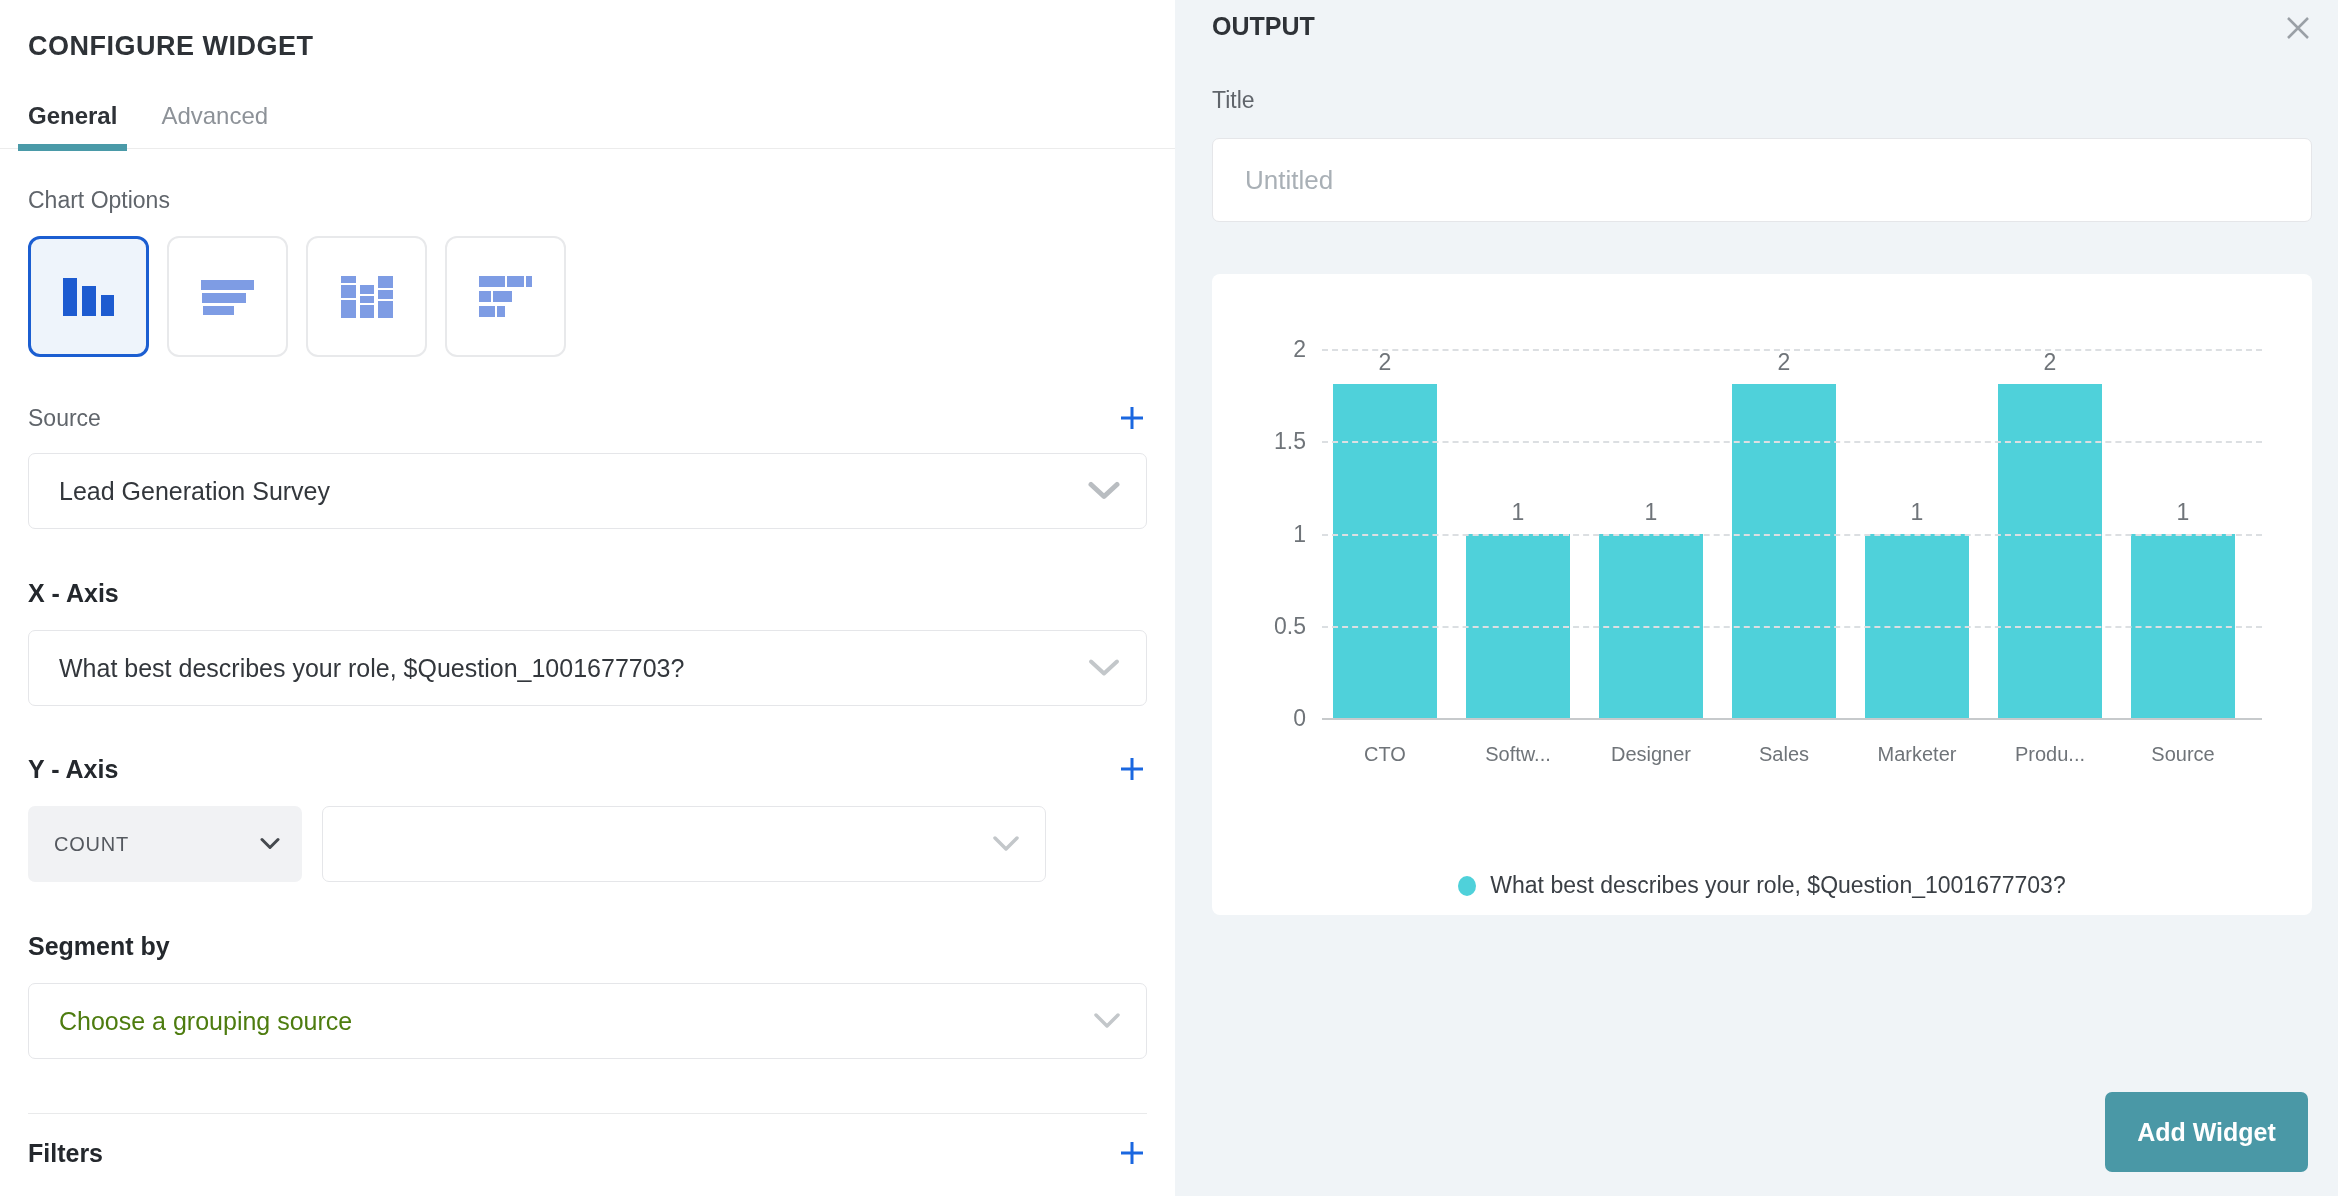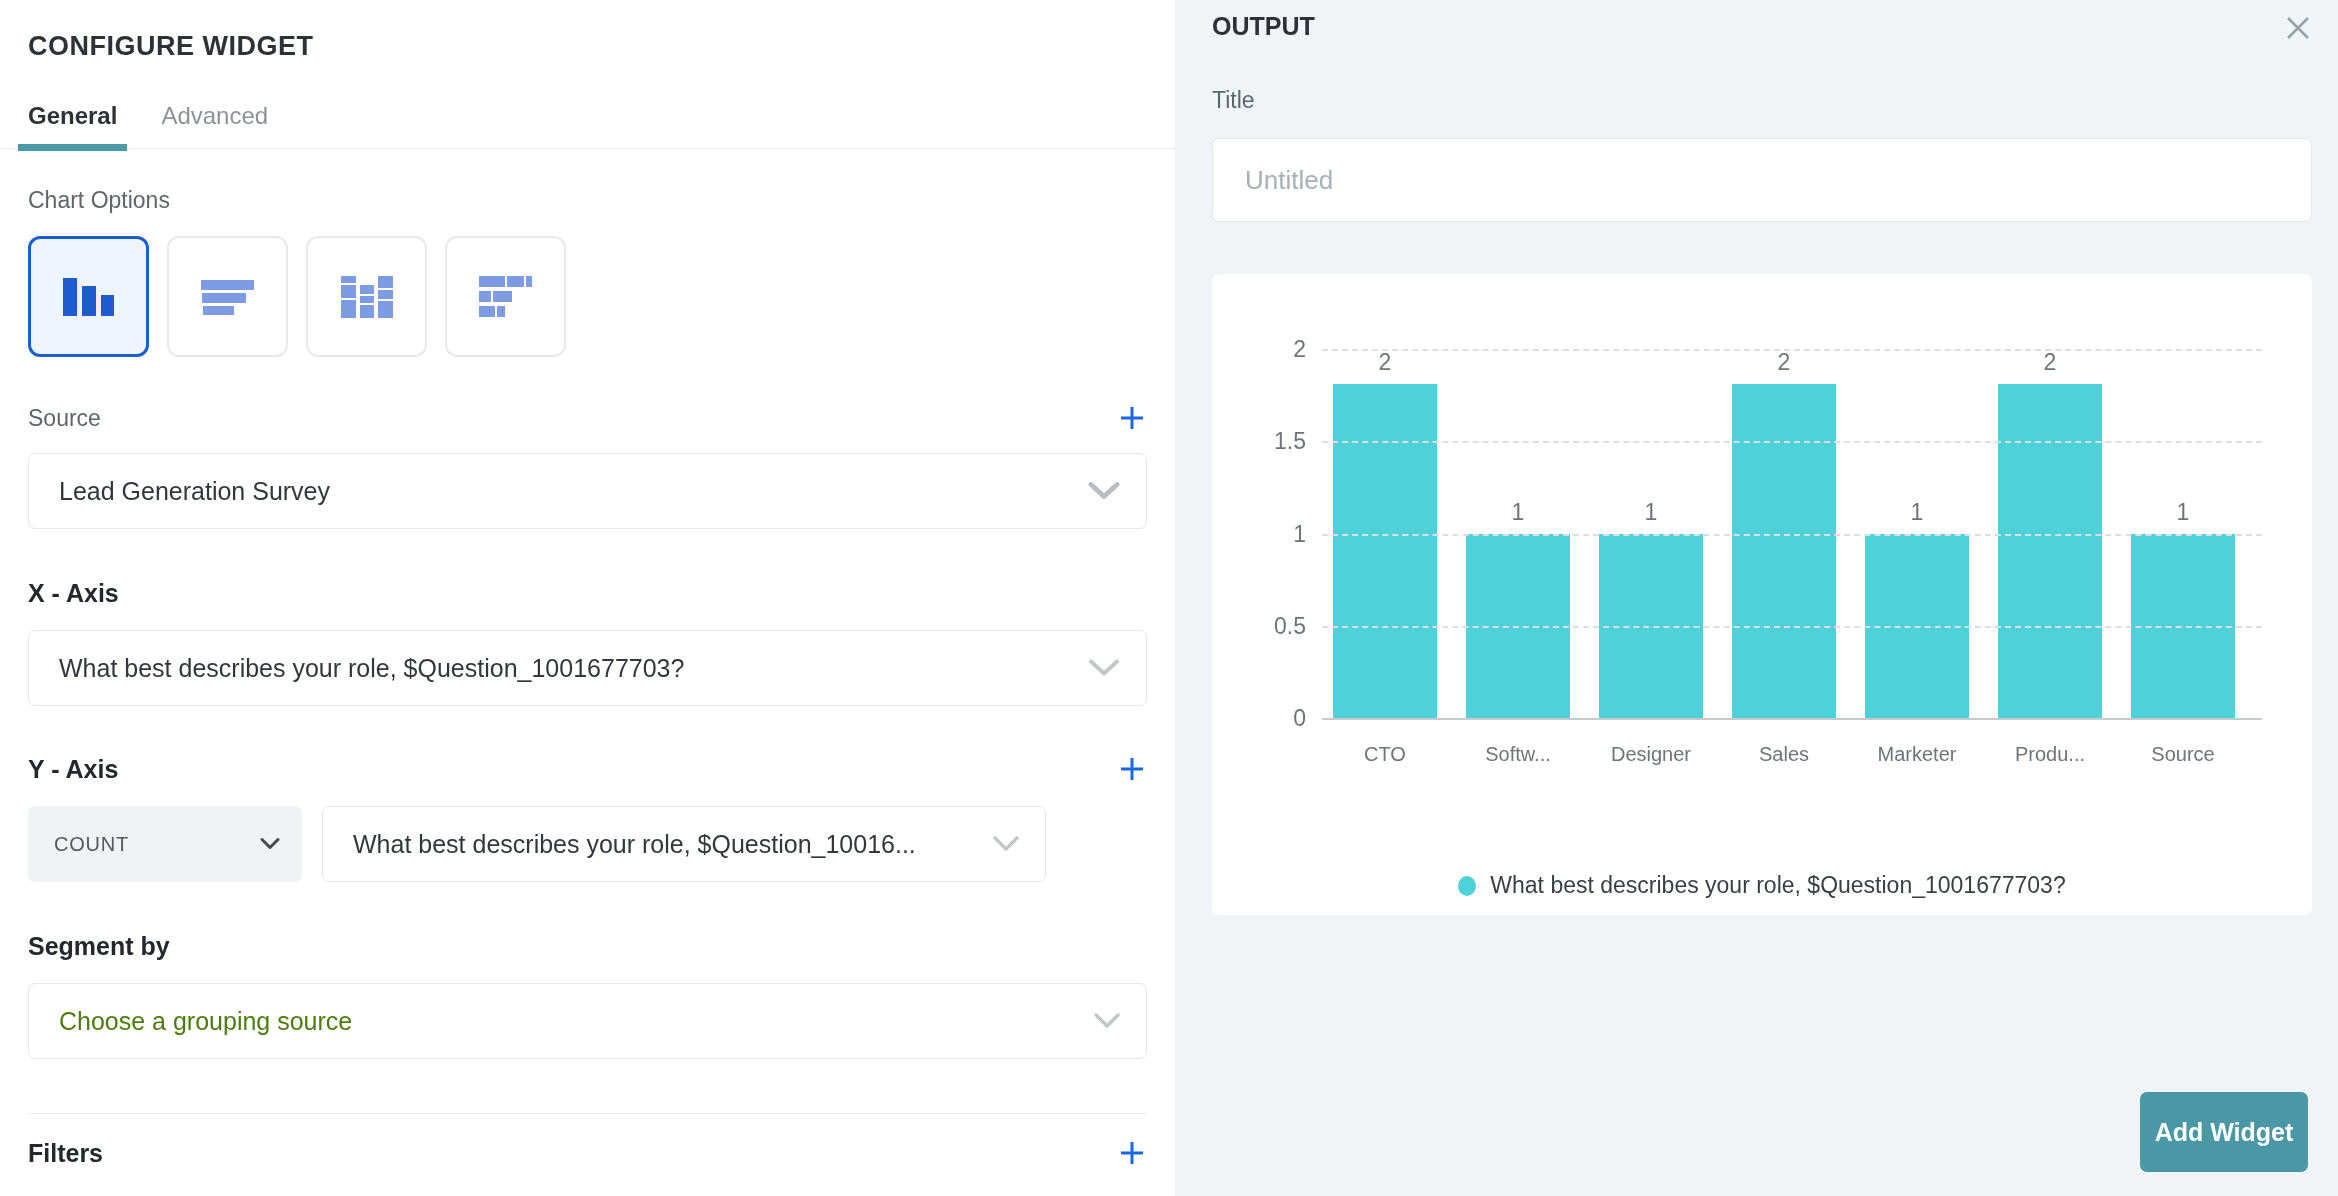--- a/index.html
+++ b/index.html
@@ -99,21 +99,21 @@
   .bars { position: absolute; left: 11px; bottom: 0; height: 369px; display: flex; gap: 29px; align-items: flex-end; }
   .bar-wrap { width: 104px; height: 369px; display: flex; flex-direction: column; align-items: center; justify-content: flex-end; position: relative; }
   .bar-value { font-size: 23px; color: #6f7479; margin-bottom: 8px; }
   .bar { width: 104px; background: #4fd1da; }
   .x-label { position: absolute; top: 394px; left: -18px; width: 140px; text-align: center; font-size: 20px; color: #6f7479; white-space: nowrap; }
   .legend { position: absolute; top: 598px; left: 0; right: 0; display: flex; align-items: center; justify-content: center; gap: 14px; }
   .legend-dot { width: 18px; height: 20px; border-radius: 50%; background: #4fd1da; flex: 0 0 auto; }
   .legend-text { font-size: 23px; color: #3a3f45; }
 
   .add-widget-btn {
-    position: absolute; right: 30px; bottom: 24px; width: 168px; height: 80px;
+    position: absolute; right: 30px; bottom: 24px; width: 203px; height: 80px;
     background: #4a98a6; color: #fff; font-size: 25px; font-weight: 700;
     border: none; border-radius: 7px; cursor: pointer;
     font-family: "Liberation Sans", "DejaVu Sans", sans-serif;
   }
 
   svg { display: block; }
 </style>
 </head>
 <body>
 
@@ -218,21 +218,20 @@
   <div class="y-row">
     <div class="count-box">
       <span>COUNT</span>
       <span class="chev">
         <svg width="20" height="13" viewBox="0 0 20 13">
             <polyline points="2,2 10,10 18,2" fill="none" stroke="#45494e" stroke-width="3" stroke-linecap="round" stroke-linejoin="round"></polyline>
           </svg>
       </span>
     </div>
     <div class="select y-select">
-      <span class="val">What best describes your role, $Question_10016...</span>
       <span class="chev">
         <svg width="26" height="16" viewBox="0 0 26 16">
             <polyline points="2,2 13,13 24,2" fill="none" stroke="#c3c7ca" stroke-width="3.5" stroke-linecap="round" stroke-linejoin="round"></polyline>
           </svg>
       </span>
     </div>
   </div>
 
   <div class="heading mt50">Segment by</div>
   <div class="select mt22 placeholder-style">

